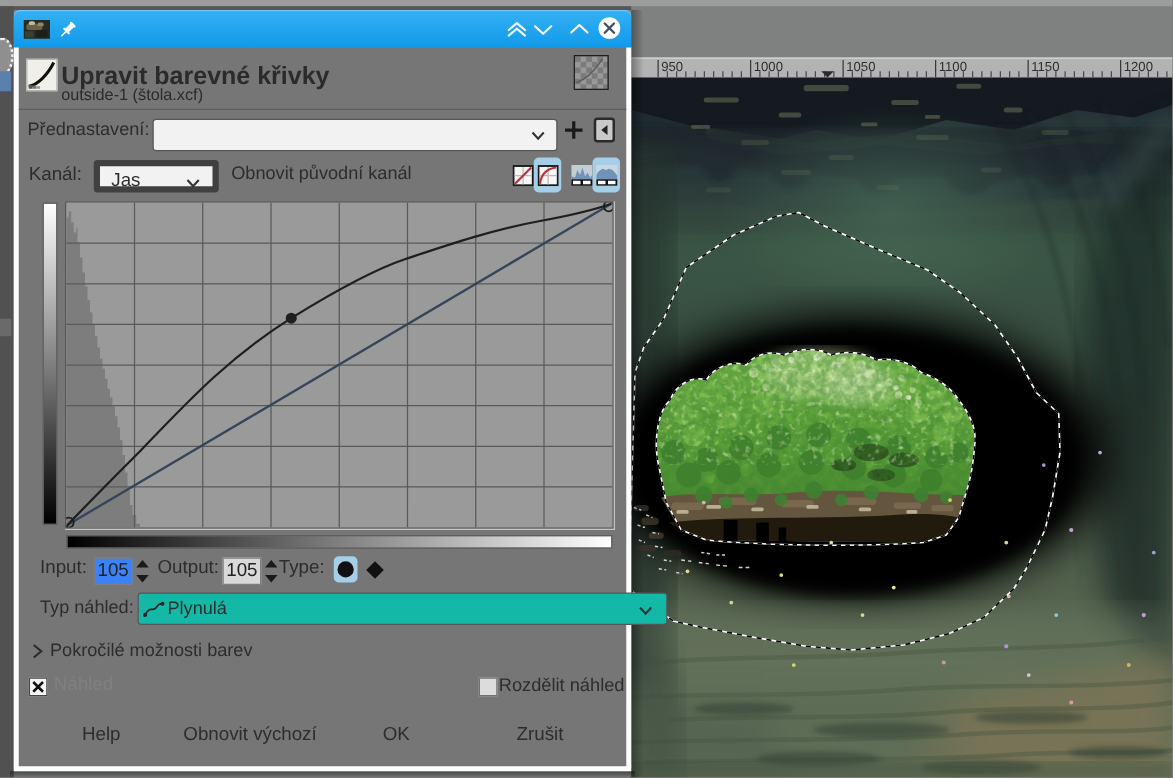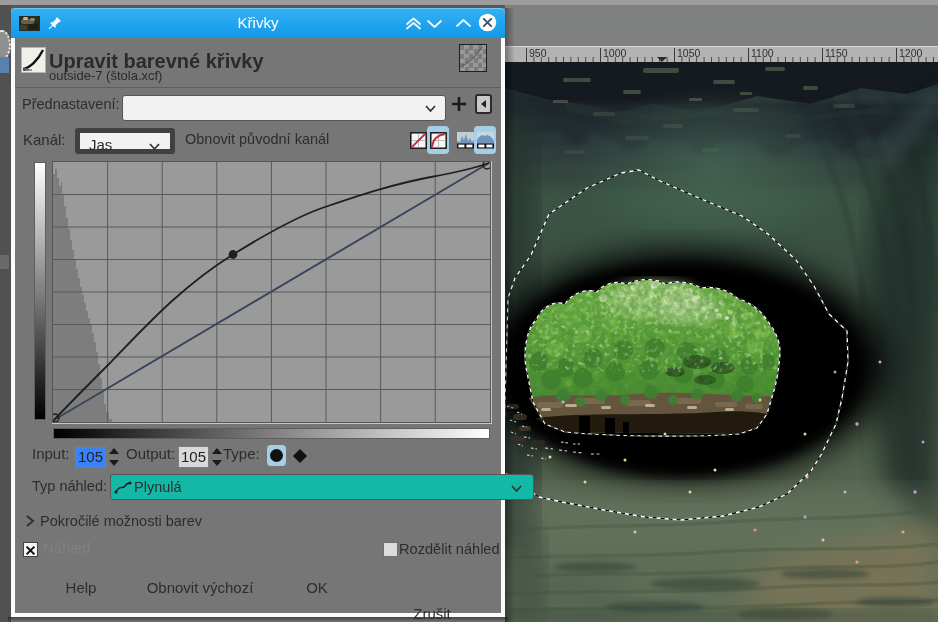--- a/index.html
+++ b/index.html
@@ -348,21 +348,20 @@
   </div>
 
   <svg class="abs" style="left:34px;top:7px;" width="18" height="18" viewBox="0 0 18 18">
     <g transform="rotate(45 9 9)" fill="#ffffff">
       <rect x="6.2" y="2" width="5.6" height="2.2" rx="1"></rect>
       <rect x="7" y="4" width="4" height="5.4"></rect>
       <rect x="5.6" y="9.2" width="6.8" height="1.8" rx="0.9"></rect>
       <rect x="8.45" y="11" width="1.1" height="5"></rect>
     </g>
   </svg>
-  <div class="abs" style="left:0;top:6px;width:494px;text-align:center;font-size:15px;color:#ffffff;">Křivky</div>
 
   <svg class="abs" style="left:394px;top:7px;" width="86" height="17" viewBox="0 0 86 17">
     <g stroke="#eef8ff" stroke-width="1.8" fill="none" stroke-linecap="round" stroke-linejoin="round">
       <path d="M2,9 L8.5,3.5 15,9"></path>
         <path d="M2,13.5 L8.5,8 15,13.5"></path>
       <path d="M23,6 L29.5,12 36,6"></path>
       <path d="M52,11 L58.5,5 65,11"></path>
     </g>
   </svg>
   <svg class="abs" style="left:467px;top:5px;" width="19" height="19" viewBox="0 0 19 19">
@@ -378,21 +377,21 @@
 
   <div class="abs" style="left:10px;top:39px;width:23px;height:24px;background:#f0efe9;border:1px solid #b5b5b0;">
      <svg width="23" height="24" viewBox="0 0 23 24">
        <path d="M1,21 C8,20 16,12 21,2" stroke="#111" stroke-width="2.4" fill="none"></path>
        <rect x="1" y="20" width="3" height="3" fill="#555"></rect>
         <rect x="4" y="20.5" width="3" height="2.5" fill="#777"></rect>
         <rect x="7" y="21" width="3" height="2" fill="#999"></rect>
      </svg>
   </div>
   <div class="abs" style="left:38px;top:42px;font-size:20px;font-weight:bold;color:#2b2b2b;">Upravit barevné křivky</div>
-  <div class="abs" style="left:38px;top:60px;font-size:13px;color:#2b2b2b;">outside-7 (štola.xcf)</div>
+  <div class="abs" style="left:38px;top:60px;font-size:13px;color:#2b2b2b;">outside-1 (štola.xcf)</div>
 
   <div class="abs" style="left:448px;top:36px;width:26px;height:26px;border:1px solid #1e1e1e;
        background:conic-gradient(#989898 25%,#7b7b7b 0 50%,#989898 0 75%,#7b7b7b 0) 0 0/9px 9px;"></div>
   <svg class="abs" style="left:449px;top:37px;" width="24" height="24" viewBox="0 0 24 24">
       <path d="M1,21 C8,19 16,11 22,2" stroke="#5e5e5e" stroke-width="1.3" fill="none"></path>
     </svg>
   <div class="abs" style="left:4px;top:79px;width:486px;height:1px;background:#5e5e5e;"></div>
 
   <div class="lbl" style="left:11px;top:88px;font-size:14.5px;">Přednastavení:</div>
   <div class="abs" style="left:111px;top:87px;width:324px;height:26px;background:#f2f2f2;border:1px solid #565656;border-radius:3px;box-sizing:border-box;">
@@ -510,21 +509,21 @@
         <path d="M2.6,2.6 L10.4,10.4 M10.4,2.6 L2.6,10.4" stroke="#111" stroke-width="2"></path>
       </svg>
   </div>
   <div class="lbl" style="left:32px;top:531px;color:#818181;">Náhled</div>
   <div class="abs" style="left:372px;top:534px;width:13px;height:13px;background:#dcdcdc;border:1px solid #707070;"></div>
   <div class="lbl" style="left:388px;top:533px;font-size:14.6px;">Rozdělit náhled</div>
 
   <div class="lbl" style="left:70px;top:571px;transform:translateX(-50%);">Help</div>
   <div class="lbl" style="left:189px;top:571px;transform:translateX(-50%);">Obnovit výchozí</div>
   <div class="lbl" style="left:306px;top:571px;transform:translateX(-50%);">OK</div>
-  <div class="lbl" style="left:421px;top:571px;transform:translateX(-50%);margin-top:26px;">Zrušit</div>
+  <div class="lbl" style="left:421px;top:571px;transform:translateX(-50%);">Zrušit</div>
 </div>
 
 <svg class="abs" style="left:505px;top:46px;" width="433" height="16" viewBox="0 0 433 16">
   <g stroke="#3a3a3a" stroke-width="1">
     <path d="M21.5,2 V16 M95.5,2 V16 M169.5,2 V16 M243.5,2 V16 M317.5,2 V16 M391.5,2 V16"></path>
   </g>
   <g stroke="#4a4a4a" stroke-width="1">
       <path d="M28.9,11 V16 M36.3,11 V16 M43.7,11 V16 M51.1,11 V16 M58.5,11 V16 M65.9,11 V16 M73.3,11 V16 M80.7,11 V16 M88.1,11 V16 M102.9,11 V16 M110.3,11 V16 M117.7,11 V16 M125.1,11 V16 M132.5,11 V16 M139.9,11 V16 M147.3,11 V16 M154.7,11 V16 M162.1,11 V16 M176.9,11 V16 M184.3,11 V16 M191.7,11 V16 M199.1,11 V16 M206.5,11 V16 M213.9,11 V16 M221.3,11 V16 M228.7,11 V16 M236.1,11 V16 M250.9,11 V16 M258.3,11 V16 M265.7,11 V16 M273.1,11 V16 M280.5,11 V16 M287.9,11 V16 M295.3,11 V16 M302.7,11 V16 M310.1,11 V16 M324.9,11 V16 M332.3,11 V16 M339.7,11 V16 M347.1,11 V16 M354.5,11 V16 M361.9,11 V16 M369.3,11 V16 M376.7,11 V16 M384.1,11 V16 M398.9,11 V16 M406.3,11 V16 M413.7,11 V16 M421.1,11 V16 M428.5,11 V16"></path>
     </g>
   <g font-size="10.5" fill="#2e2e2e" font-family="Liberation Sans, sans-serif">

